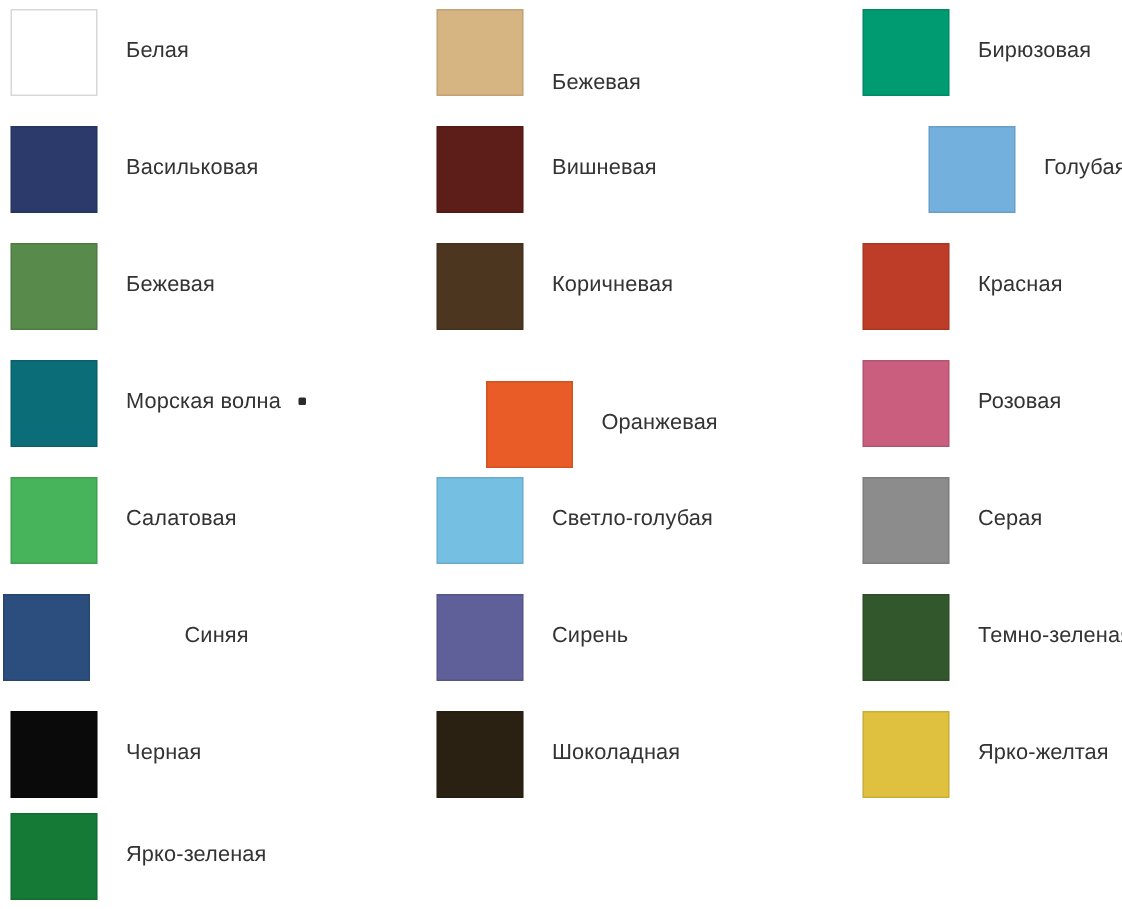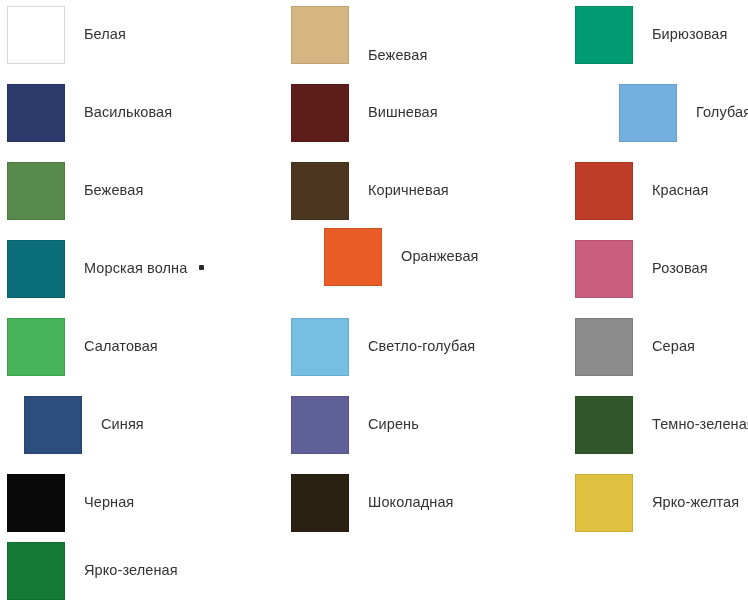--- a/index.html
+++ b/index.html
@@ -99,41 +99,41 @@
       <div class="swatch-label">Коричневая</div>
     </div>
     <div class="swatch-item" style="left: 575px; top: 162px;">
       <div class="swatch-chip" style="background: rgb(190, 61, 40);"></div>
       <div class="swatch-label">Красная</div>
     </div>
     <div class="swatch-item" style="left: 7px; top: 240px;">
       <div class="swatch-chip" style="background: rgb(11, 109, 119);"></div>
       <div class="swatch-label">Морская волна</div>
     </div>
-    <div class="swatch-item" style="left: 291px; top: 228px; padding-left: 33px;">
+    <div class="swatch-item" style="left: 291px; top: 254px; padding-left: 33px;">
       <div class="swatch-chip" style="background: rgb(233, 92, 39);"></div>
       <div class="swatch-label">Оранжевая</div>
     </div>
     <div class="swatch-item" style="left: 575px; top: 240px;">
       <div class="swatch-chip" style="background: rgb(201, 94, 126);"></div>
       <div class="swatch-label">Розовая</div>
     </div>
     <div class="swatch-item" style="left: 7px; top: 318px;">
       <div class="swatch-chip" style="background: rgb(71, 179, 90);"></div>
       <div class="swatch-label">Салатовая</div>
     </div>
     <div class="swatch-item" style="left: 291px; top: 318px;">
       <div class="swatch-chip" style="background: rgb(116, 191, 226);"></div>
       <div class="swatch-label">Светло-голубая</div>
     </div>
     <div class="swatch-item" style="left: 575px; top: 318px;">
       <div class="swatch-chip" style="background: rgb(140, 140, 140);"></div>
       <div class="swatch-label">Серая</div>
     </div>
-    <div class="swatch-item" style="left: 24px; top: 396px;">
+    <div class="swatch-item" style="left: 2px; top: 396px; gap: 44px;">
       <div class="swatch-chip" style="background: rgb(43, 78, 126);"></div>
       <div class="swatch-label">Синяя</div>
     </div>
     <div class="swatch-item" style="left: 291px; top: 396px;">
       <div class="swatch-chip" style="background: rgb(95, 95, 154);"></div>
       <div class="swatch-label">Сирень</div>
     </div>
     <div class="swatch-item" style="left: 575px; top: 396px;">
       <div class="swatch-chip" style="background: rgb(51, 87, 44);"></div>
       <div class="swatch-label">Темно-зеленая</div>

